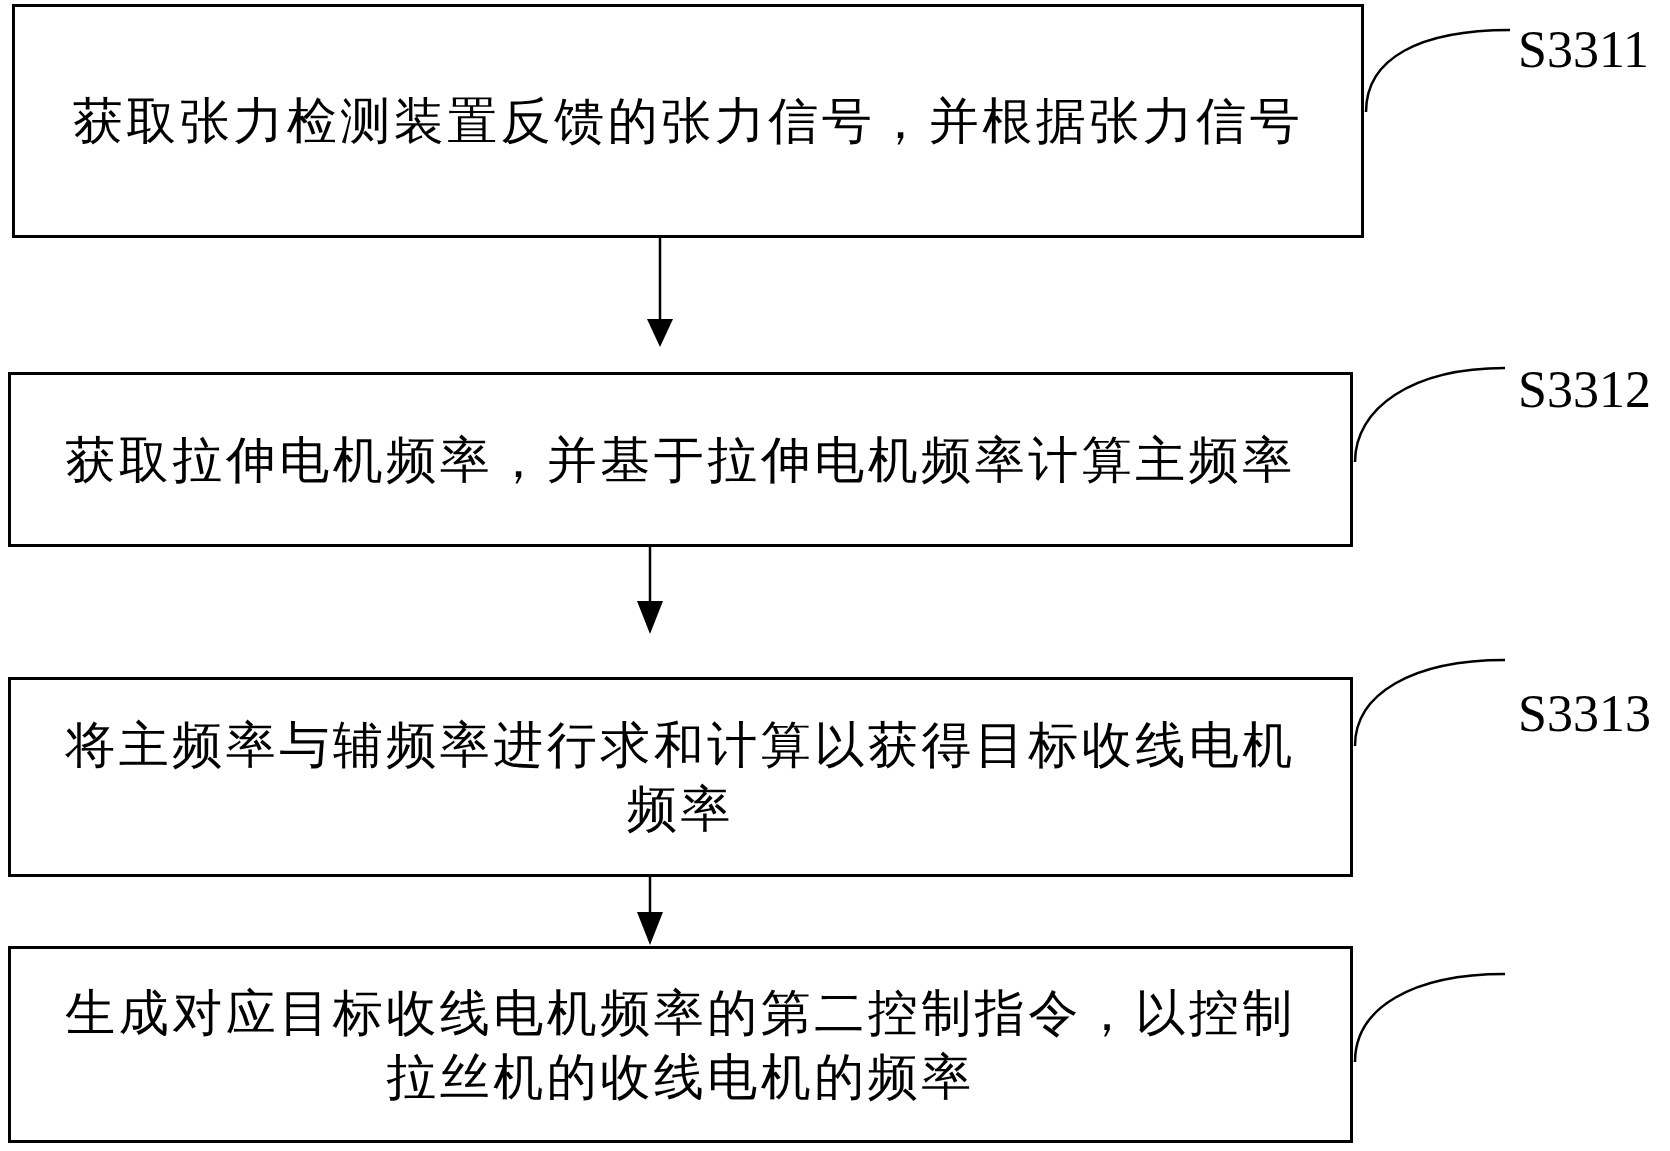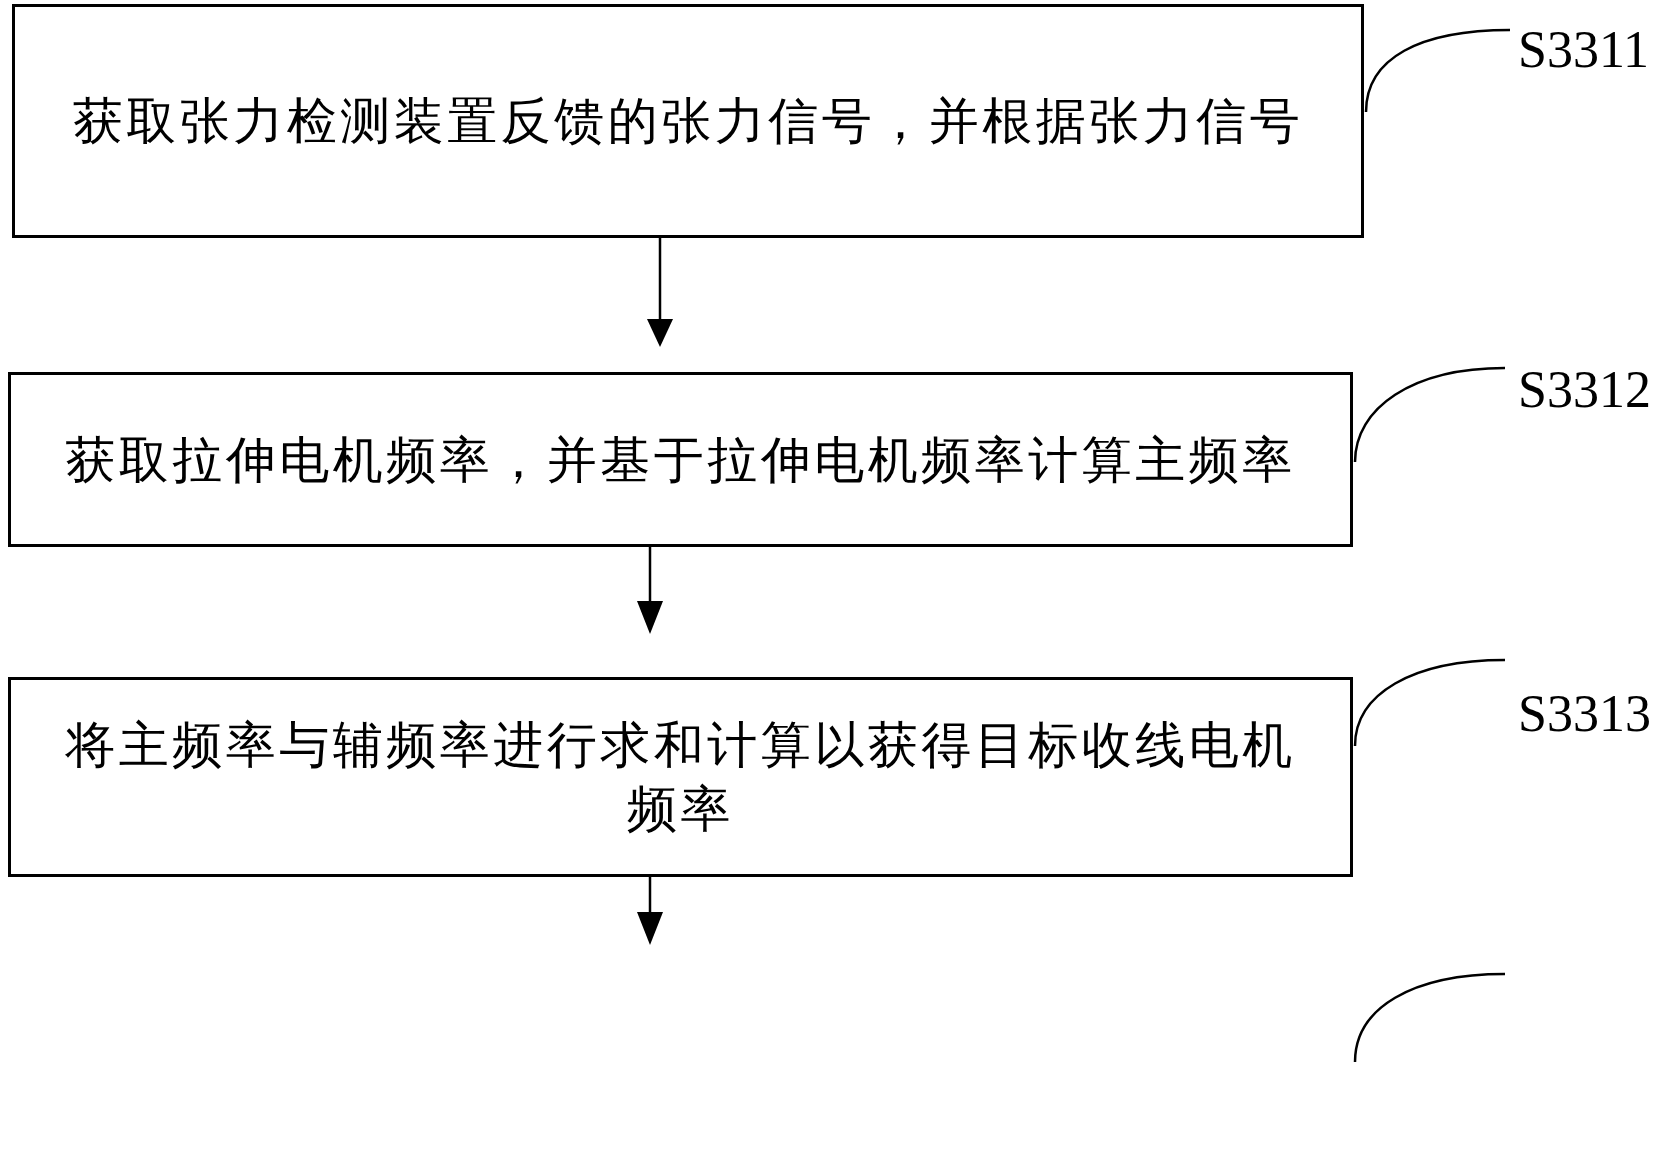--- a/index.html
+++ b/index.html
@@ -94,18 +94,22 @@
 
   <div class="step-box" id="box2">
     <div class="line">获取拉伸电机频率，并基于拉伸电机频率计算主频率</div>
   </div>
 
   <div class="step-box" id="box3">
     <div class="line">将主频率与辅频率进行求和计算以获得目标收线电机</div>
     <div class="line">频率</div>
   </div>
 
+  <div class="step-box" id="box4">
+    <div class="line">生成对应目标收线电机频率的第二控制指令，以控制</div>
+    <div class="line">拉丝机的收线电机的频率</div>
+  </div>
 
   <div class="step-label" id="label1">S3311</div>
   <div class="step-label" id="label2">S3312</div>
   <div class="step-label" id="label3">S3313</div>
 
 </div>
 
 </body></html>

